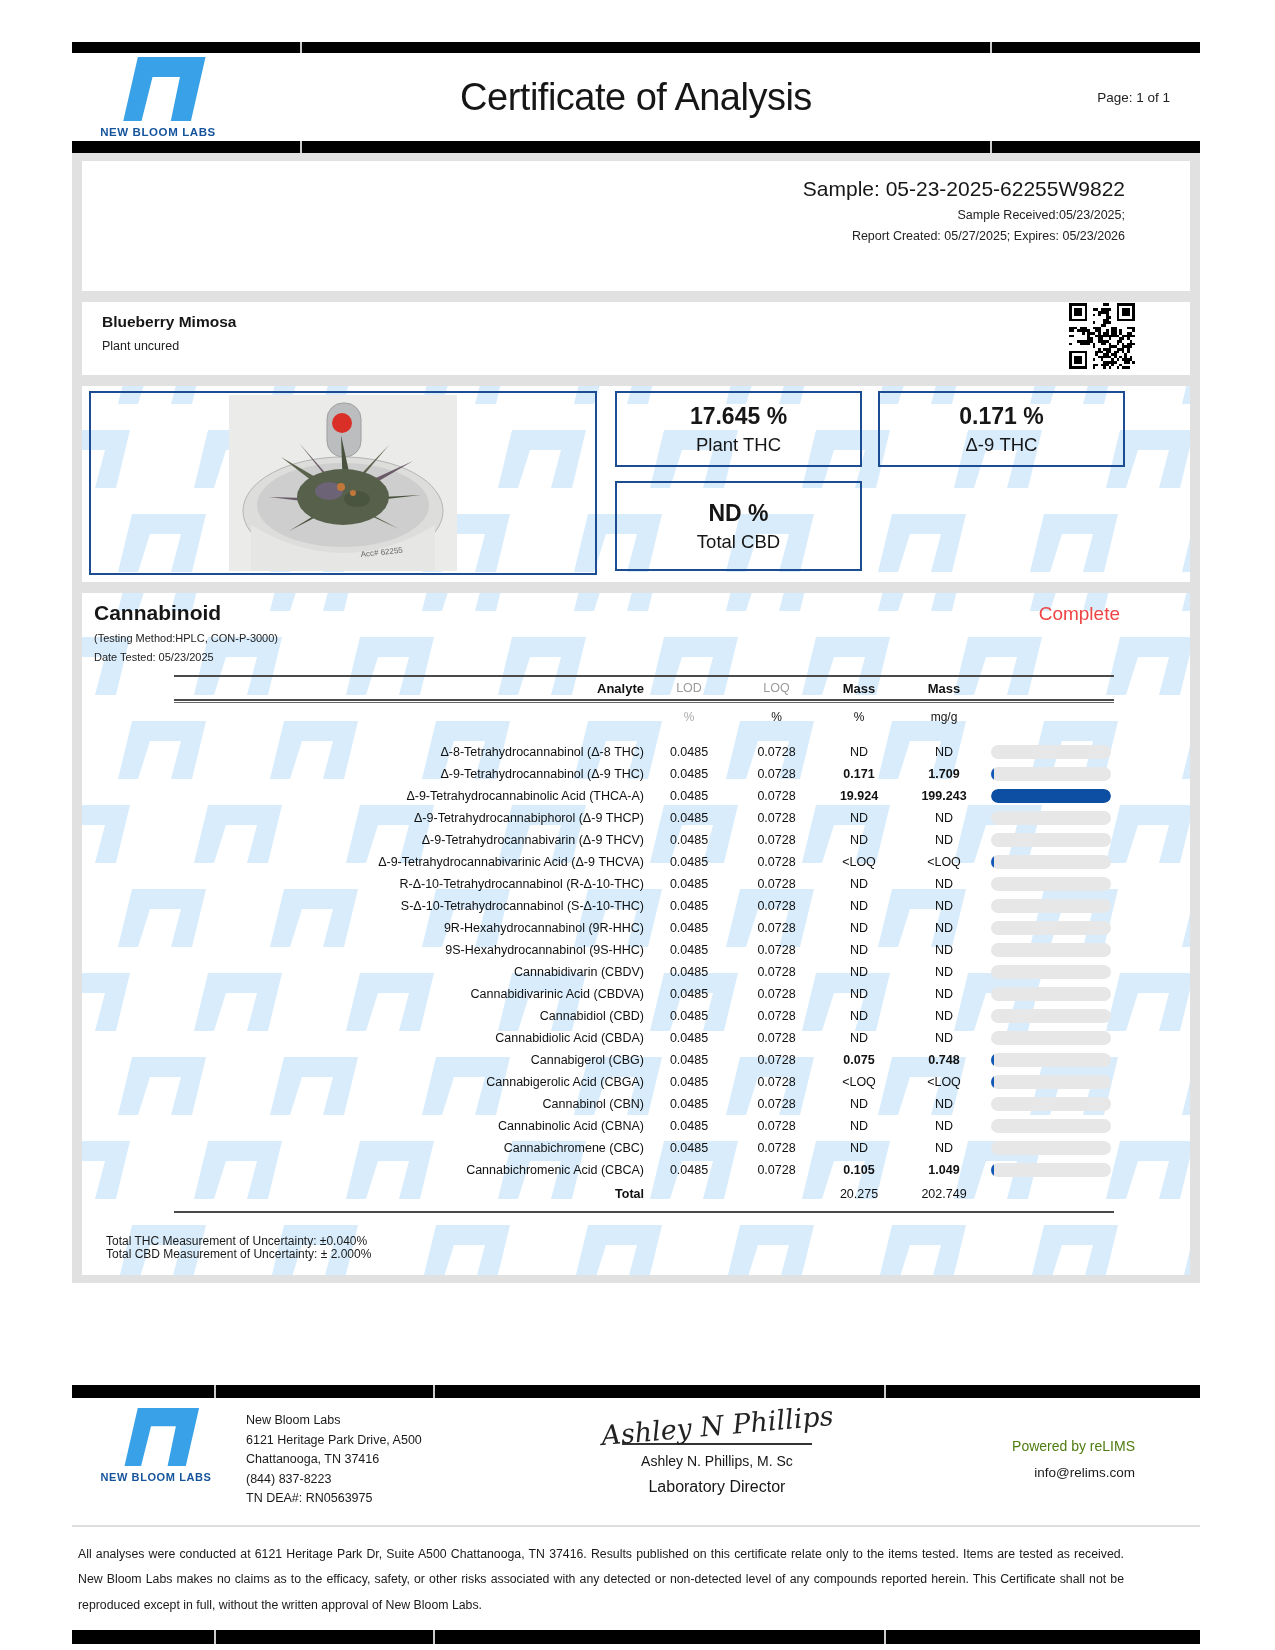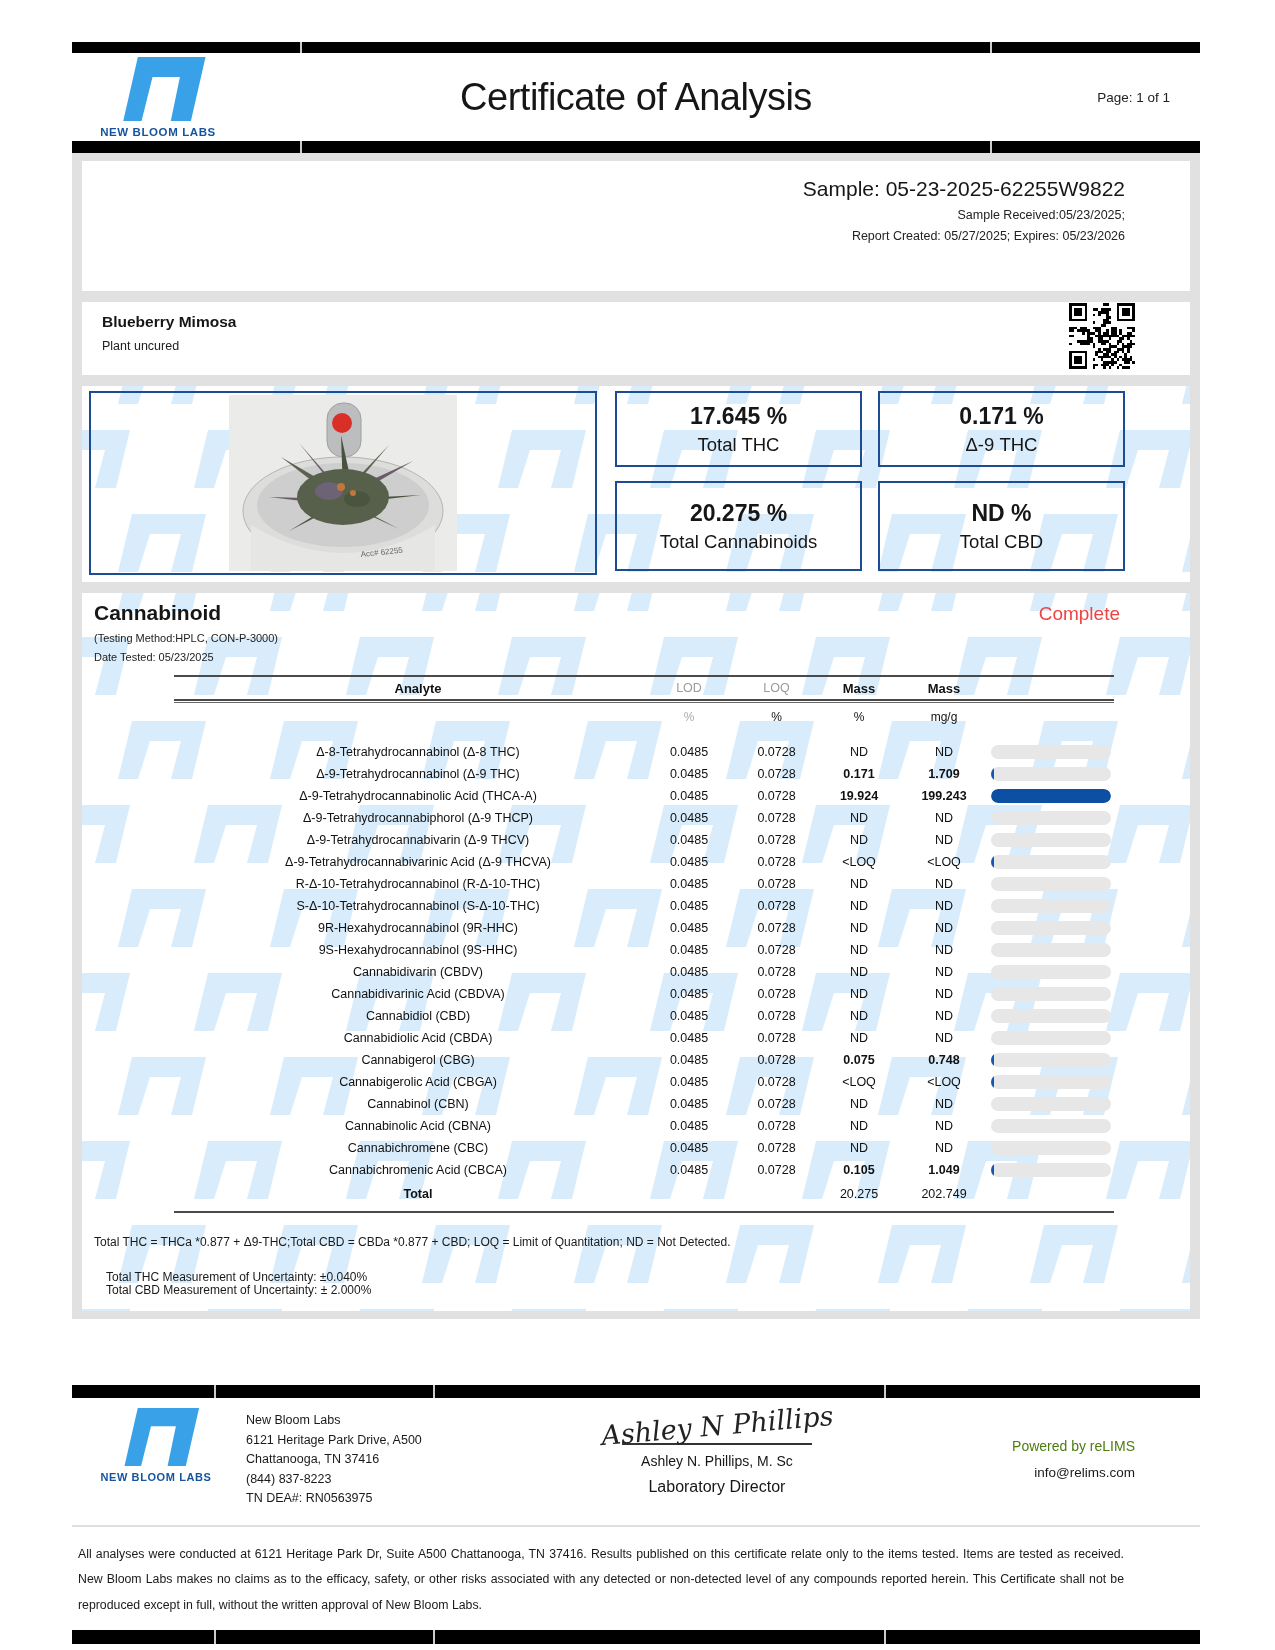--- a/index.html
+++ b/index.html
@@ -52,21 +52,21 @@
   .cann-status { margin-left:auto; font-size:19px; color:#ef4444; }
   .cann-meta { font-size:11px; color:#222; padding-left:12px; margin-top:7px; }
 
   .table { margin:12px 0 0 92px; width:940px; font-size:12.5px; }
   .trow { display:grid; grid-template-columns:470px 90px 85px 80px 90px 125px; align-items:center; }
   .thead { height:26px; border-top:2px solid #4a4a4a; border-bottom:2px solid #4a4a4a; position:relative; }
   .thead::after { content:""; position:absolute; left:0; right:0; bottom:-4px; border-bottom:1px solid #6a6a6a; }
   .thead .c-analyte { font-weight:bold; font-size:13px; }
   .h-gray { color:#9b9b9b; }
   .h-mass { font-weight:bold; font-size:13px; text-align:center; }
-  .c-analyte { padding-left:18px; text-align:center; }
+  .c-analyte { padding-left:18px; text-align:right; }
   .c-num { text-align:center; }
   .units { height:24px; margin-top:4px; font-size:12px; }
   .u-lod { color:#aaa; }
   .body-rows { margin-top:12px; }
   .rrow { height:22px; }
   .detected { font-weight:bold; }
   .bar-track { display:block; width:120px; height:14px; border-radius:7px; background:#e7e7e7; overflow:hidden; margin-left:2px; }
   .bar-fill { display:block; height:100%; border-radius:7px; }
   .total-row { height:26px; }
   .total-row .c-analyte { font-weight:bold; }
@@ -395,29 +395,25 @@
                 <ellipse cx="128" cy="104" rx="13" ry="8" fill="#4a5540"></ellipse>
                 <circle cx="112" cy="92" r="4" fill="#c2773a"></circle>
                 <circle cx="124" cy="98" r="3" fill="#c2773a"></circle>
               </g>
               <text x="132" y="162" font-size="8" fill="#666" transform="rotate(-6 132 162)">Acc# 62255</text>
             </svg>
           </div>
           <div class="sumgrid">
             <div class="sumbox">
               <div class="sumval">17.645 %</div>
-              <div class="sumlab">Total THC</div>
+              <div class="sumlab">Plant THC</div>
             </div>
             <div class="sumbox">
               <div class="sumval">0.171 %</div>
               <div class="sumlab">Δ-9 THC</div>
-            </div>
-            <div class="sumbox">
-              <div class="sumval">20.275 %</div>
-              <div class="sumlab">Total Cannabinoids</div>
             </div>
             <div class="sumbox">
               <div class="sumval">ND %</div>
               <div class="sumlab">Total CBD</div>
             </div>
           </div>
         </div>
       </section>
 
       <section class="panel cann-panel">
@@ -756,21 +752,20 @@
               <span class="c-analyte">Total</span>
               <span></span>
                 <span></span>
               <span class="c-num">20.275</span>
               <span class="c-num">202.749</span>
               <span></span>
             </div>
             <div class="table-bottomrule"></div>
           </div>
 
-          <div class="footnote">Total THC = THCa *0.877 + Δ9-THC;Total CBD = CBDa *0.877 + CBD; LOQ = Limit of Quantitation; ND = Not Detected.</div>
           <div class="uncertainty">
             <div>Total THC Measurement of Uncertainty: ±0.040%</div>
             <div>Total CBD Measurement of Uncertainty: ± 2.000%</div>
           </div>
         </div>
       </section>
 
     </div>
   </div>
 

